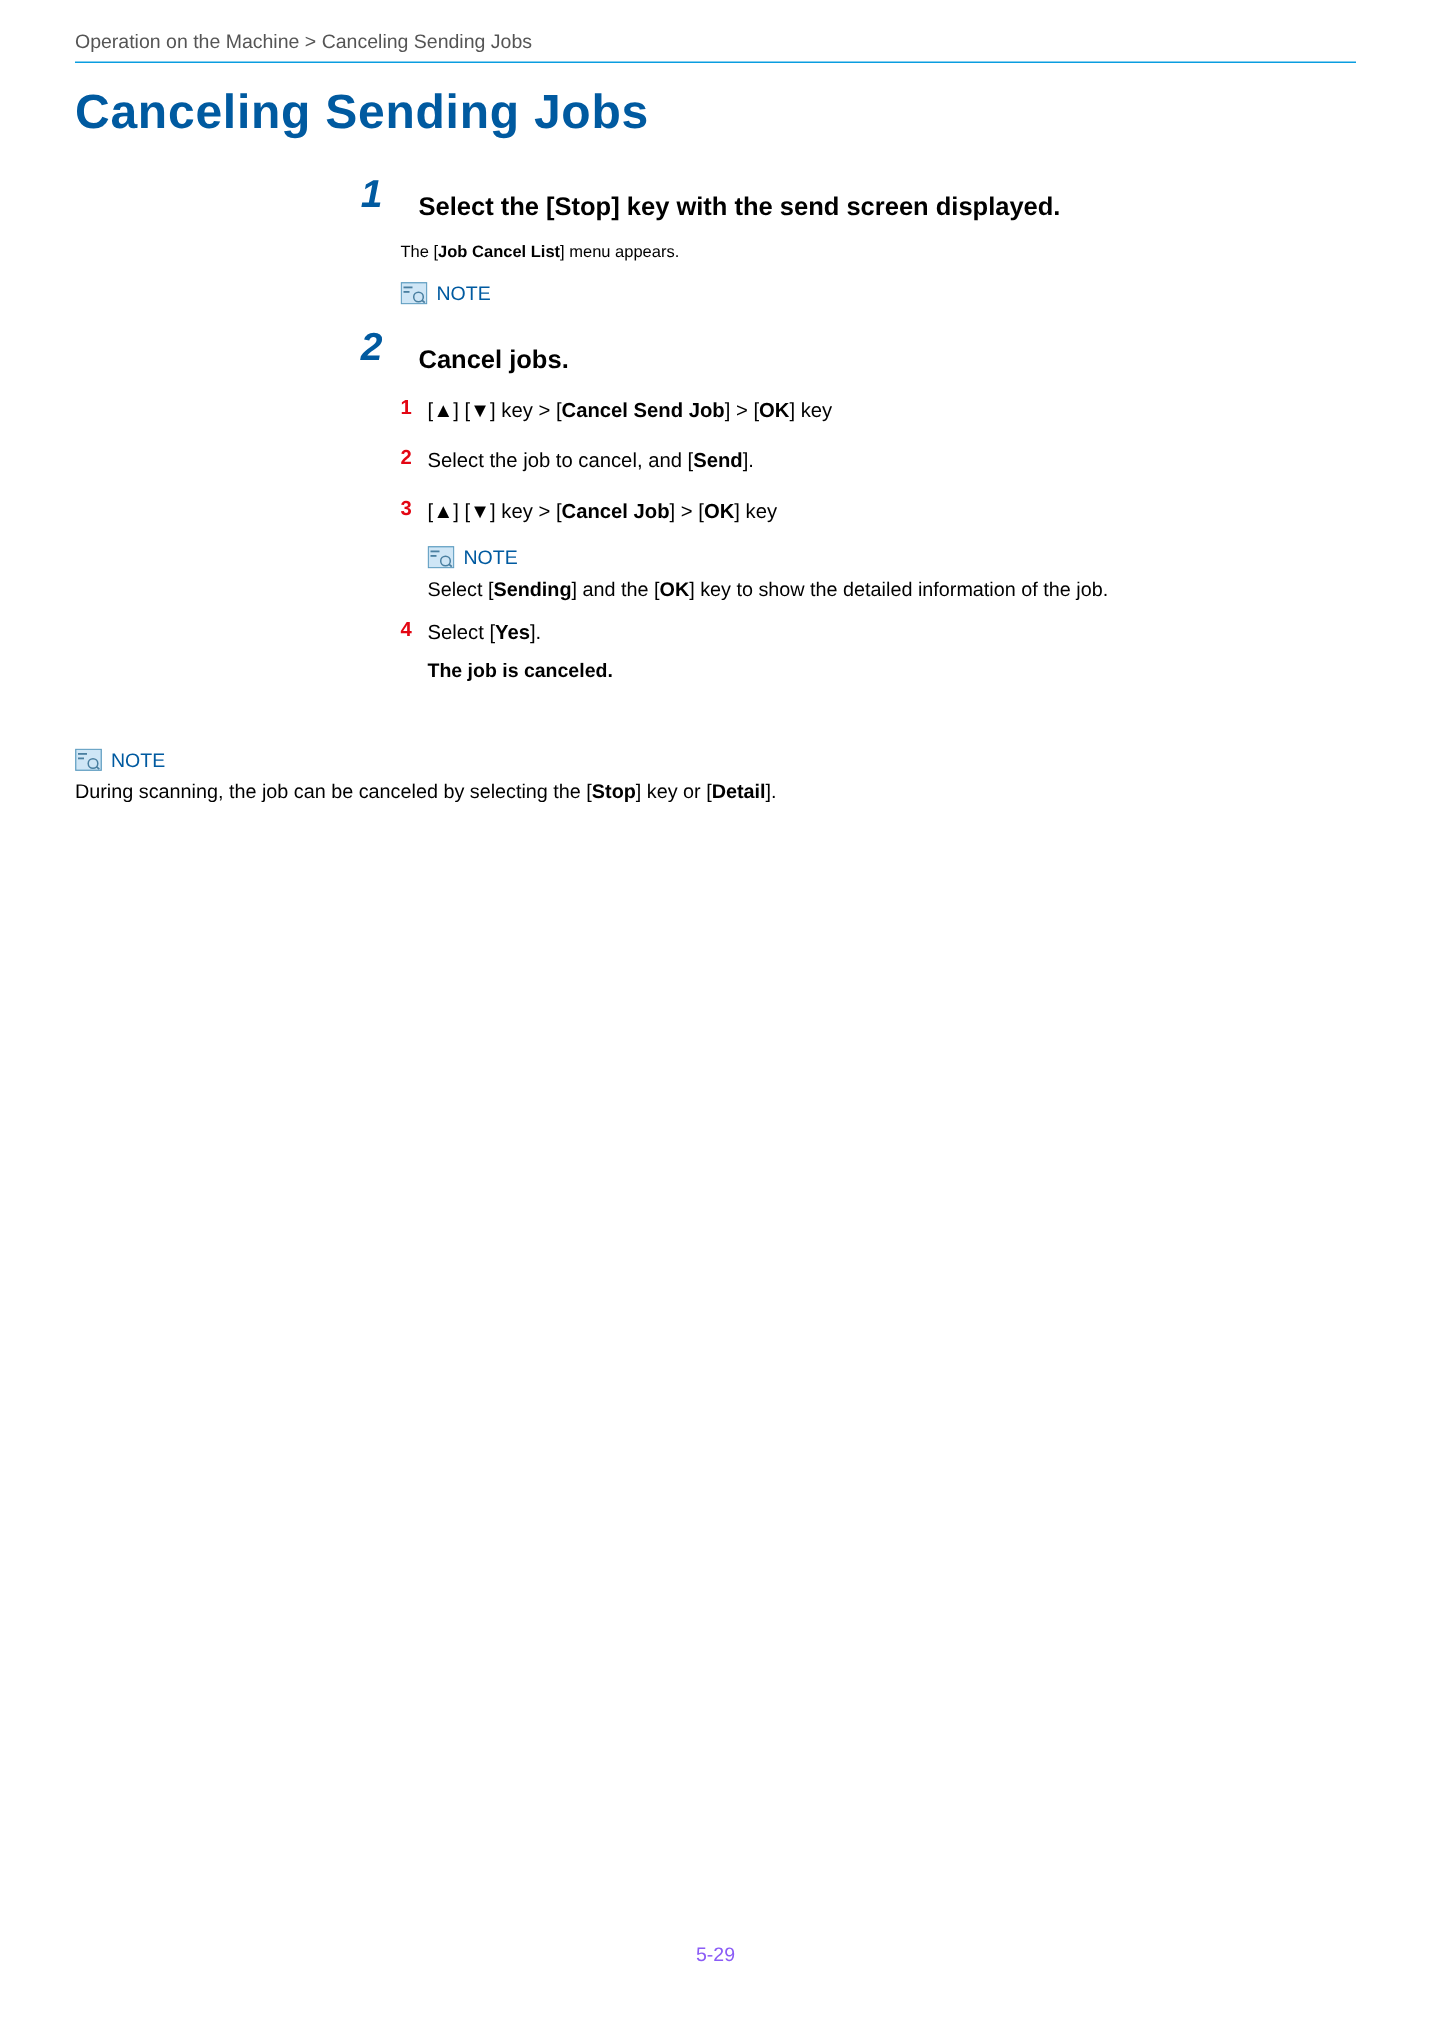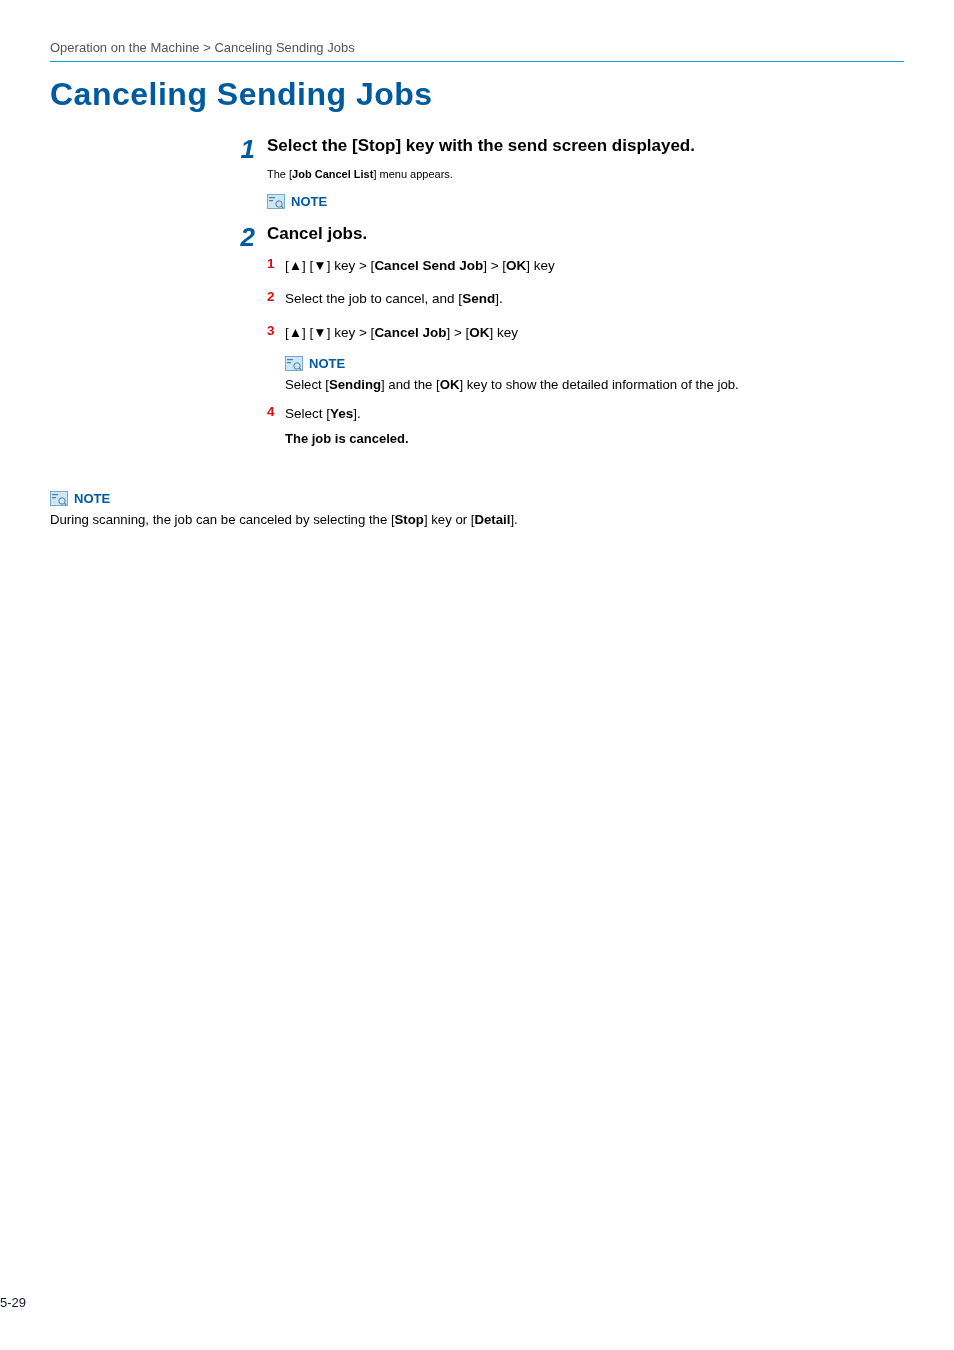--- a/index.html
+++ b/index.html
@@ -7,21 +7,21 @@
     padding: 0;
     background: #fff;
     font-family: Arial, Helvetica, sans-serif;
     color: #000;
     font-size: 14px;
   }
   .page {
     width: 954px;
     min-height: 1350px;
     box-sizing: border-box;
-    padding: 40px 50px 40px 50px;
+    padding: 20px 50px 40px 50px;
     position: relative;
   }
   .breadcrumb {
     font-size: 13px;
     color: #555;
     margin-bottom: 6px;
   }
   .rule {
     border: none;
     border-top: 1px solid #0a9de0;
@@ -49,21 +49,21 @@
     text-align: right;
     margin-right: 12px;
     line-height: 1.1;
   }
   .step-body {
     flex: 1;
   }
   .step-title {
     font-weight: 900;
     font-size: 17px;
-    margin: 0;
+    margin: 12px;
     line-height: 1.3;
   }
   .indent-block {
     margin-left: 175px;
   }
   .para {
     font-size: 11px;
     margin: 10px 0 12px 0;
     line-height: 1.4;
   }
@@ -76,21 +76,21 @@
     gap: 6px;
   }
   .note-icon {
     width: 18px;
     height: 15px;
     position: relative;
     display: inline-block;
     flex: 0 0 18px;
   }
   .note-label {
-    font-weight: 700;
+    font-weight: 400;
     color: #005aa0;
     font-size: 13px;
   }
   .note-text {
     font-size: 13.2px;
     margin: 4px 0 0 0;
     line-height: 1.45;
   }
   .sub-list {
     margin: 10px 0 0 0;
@@ -120,22 +120,23 @@
     font-weight: bold;
   }
   .inner-note {
     margin: 4px 0 2px 18px;
   }
   .footer-pg {
     position: absolute;
     bottom: 40px;
     left: 0;
     width: 100%;
-    font-size: 13px;
-    color: #0f172a;
+    text-align: center;
+    font-size: 13px;
+    color: #8b5cf6;
   }
   b { font-weight: 700; }
 </style>
 </head>
 <body>
 
 <div class="page">
 
   <div class="breadcrumb">
     <span>Operation on the Machine</span>

